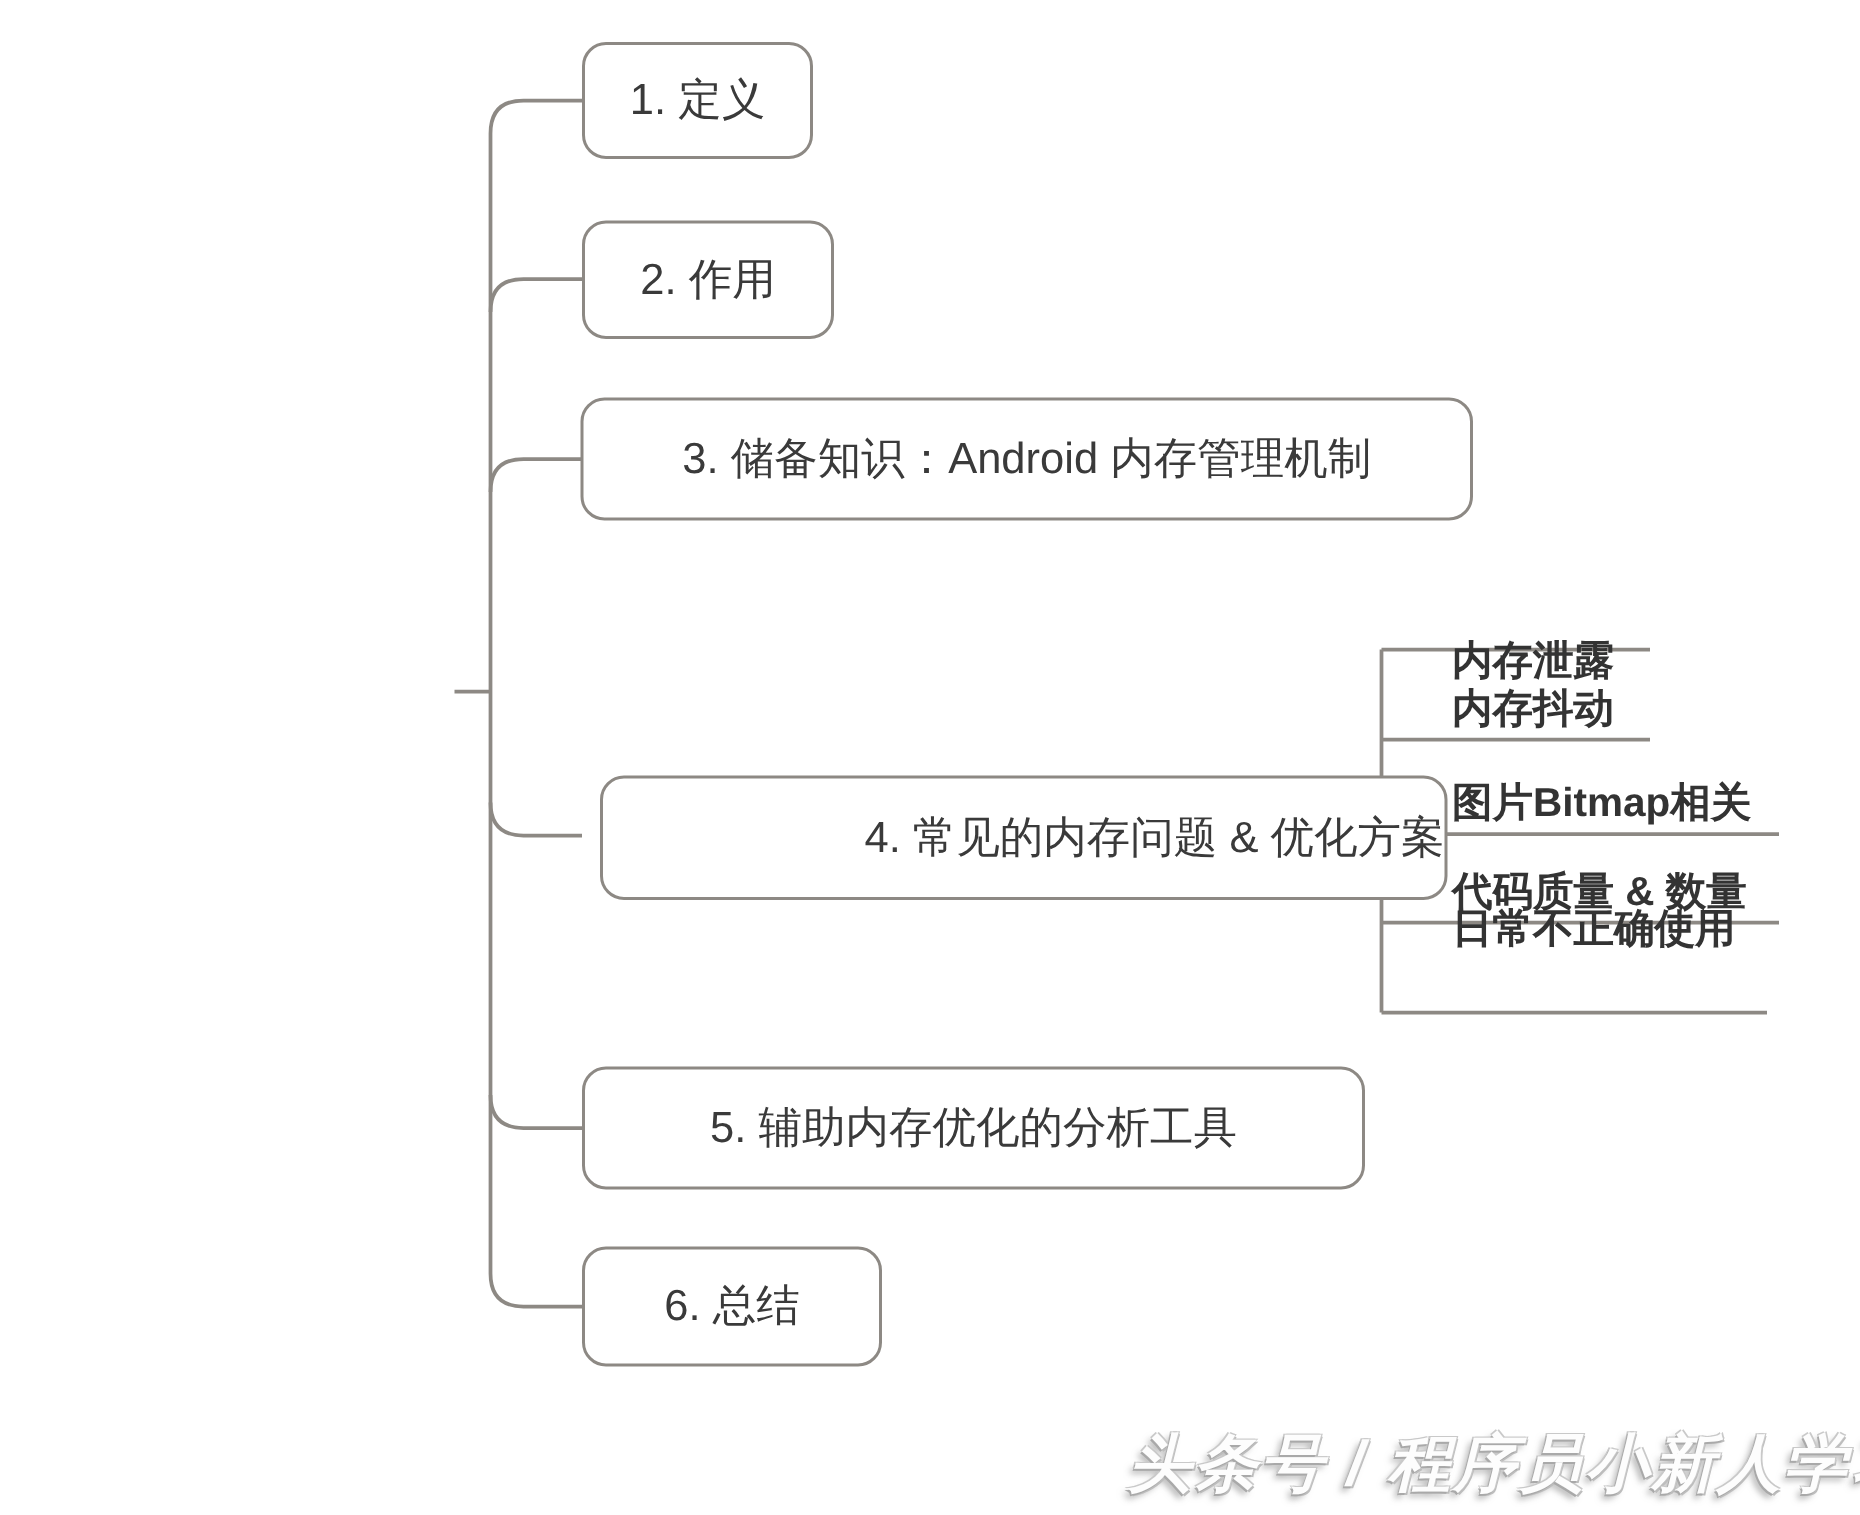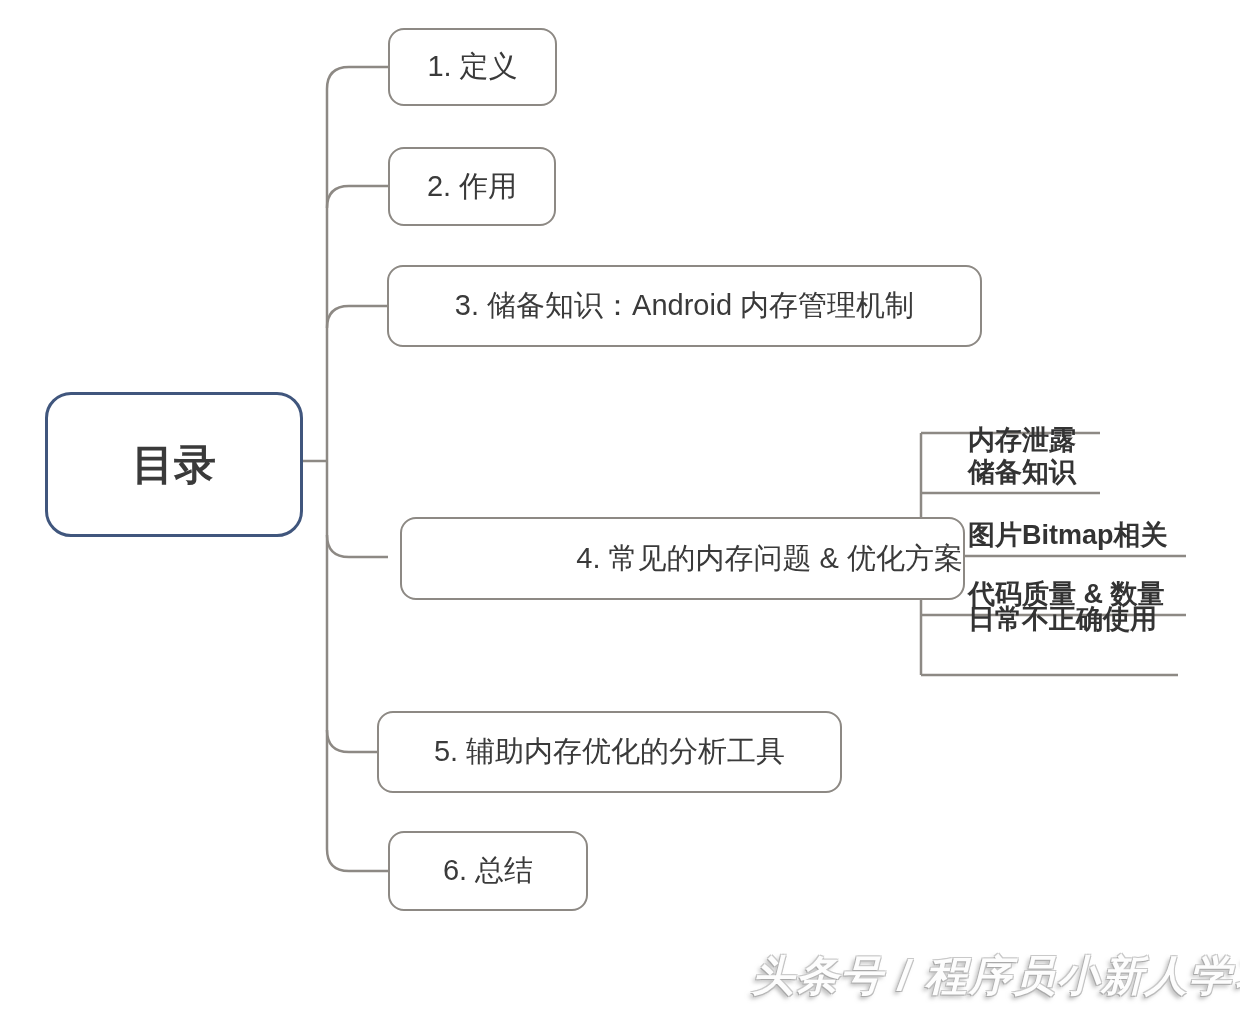--- a/index.html
+++ b/index.html
@@ -36,25 +36,25 @@
     z-index: 2;
   }
   .root-node {
     border: 3px solid #40567d;
     border-radius: 26px;
     font-size: 42px;
     font-weight: bold;
     color: #3a3a3a;
   }
   .pos-root { left: 45px;  top: 392px; width: 258px; height: 145px; }
-  .pos-n1   { left: 388px; top: 28px;  width: 169px; height: 78px; }
+  .pos-n1   { left: 388px; top: 28px;  width: 154px; height: 78px; }
   .pos-n2   { left: 388px; top: 147px; width: 168px; height: 79px; }
   .pos-n3   { left: 387px; top: 265px; width: 595px; height: 82px; }
   .pos-n4   { left: 400px; top: 517px; width: 565px; height: 83px; justify-content: flex-end; }
-  .pos-n5   { left: 377px; top: 711px; width: 465px; height: 82px; }
+  .pos-n5   { left: 388px; top: 711px; width: 522px; height: 82px; }
   .pos-n6   { left: 388px; top: 831px; width: 200px; height: 80px; }
 
   .sub {
     position: absolute;
     left: 968px;
     font-size: 27px;
     font-weight: 600;
     line-height: 32px;
     color: #333333;
     white-space: nowrap;
@@ -106,23 +106,20 @@
       <path d="M 918 556 H 1186"></path>
       <path d="M 921 615 H 1186"></path>
       <path d="M 921 675 H 1178"></path>
     </g>
     <g>
       <circle cx="909" cy="556" r="10.5" fill="#ffffff" stroke="#8d8984" stroke-width="2.5"></circle>
       <path d="M 903.5 556 H 914.5" fill="none" stroke="#7d88c2" stroke-width="2.8"></path>
     </g>
   </svg>
 
-  <div class="node root-node pos-root">
-    <span>目录</span>
-  </div>
 
   <div class="node pos-n1">
     <span>1. 定义</span>
   </div>
 
   <div class="node pos-n2">
     <span>2. 作用</span>
   </div>
 
   <div class="node pos-n3">
@@ -139,21 +136,21 @@
 
   <div class="node pos-n6">
     <span>6. 总结</span>
   </div>
 
   <div class="sub pos-s1">
     <span>内存泄露</span>
   </div>
 
   <div class="sub pos-s2">
-    <span>储备知识</span>
+    <span>内存抖动</span>
   </div>
 
   <div class="sub pos-s4">
     <span>代码质量 &amp; 数量</span>
   </div>
 
   <div class="sub pos-s3">
     <span>图片Bitmap相关</span>
   </div>
 

